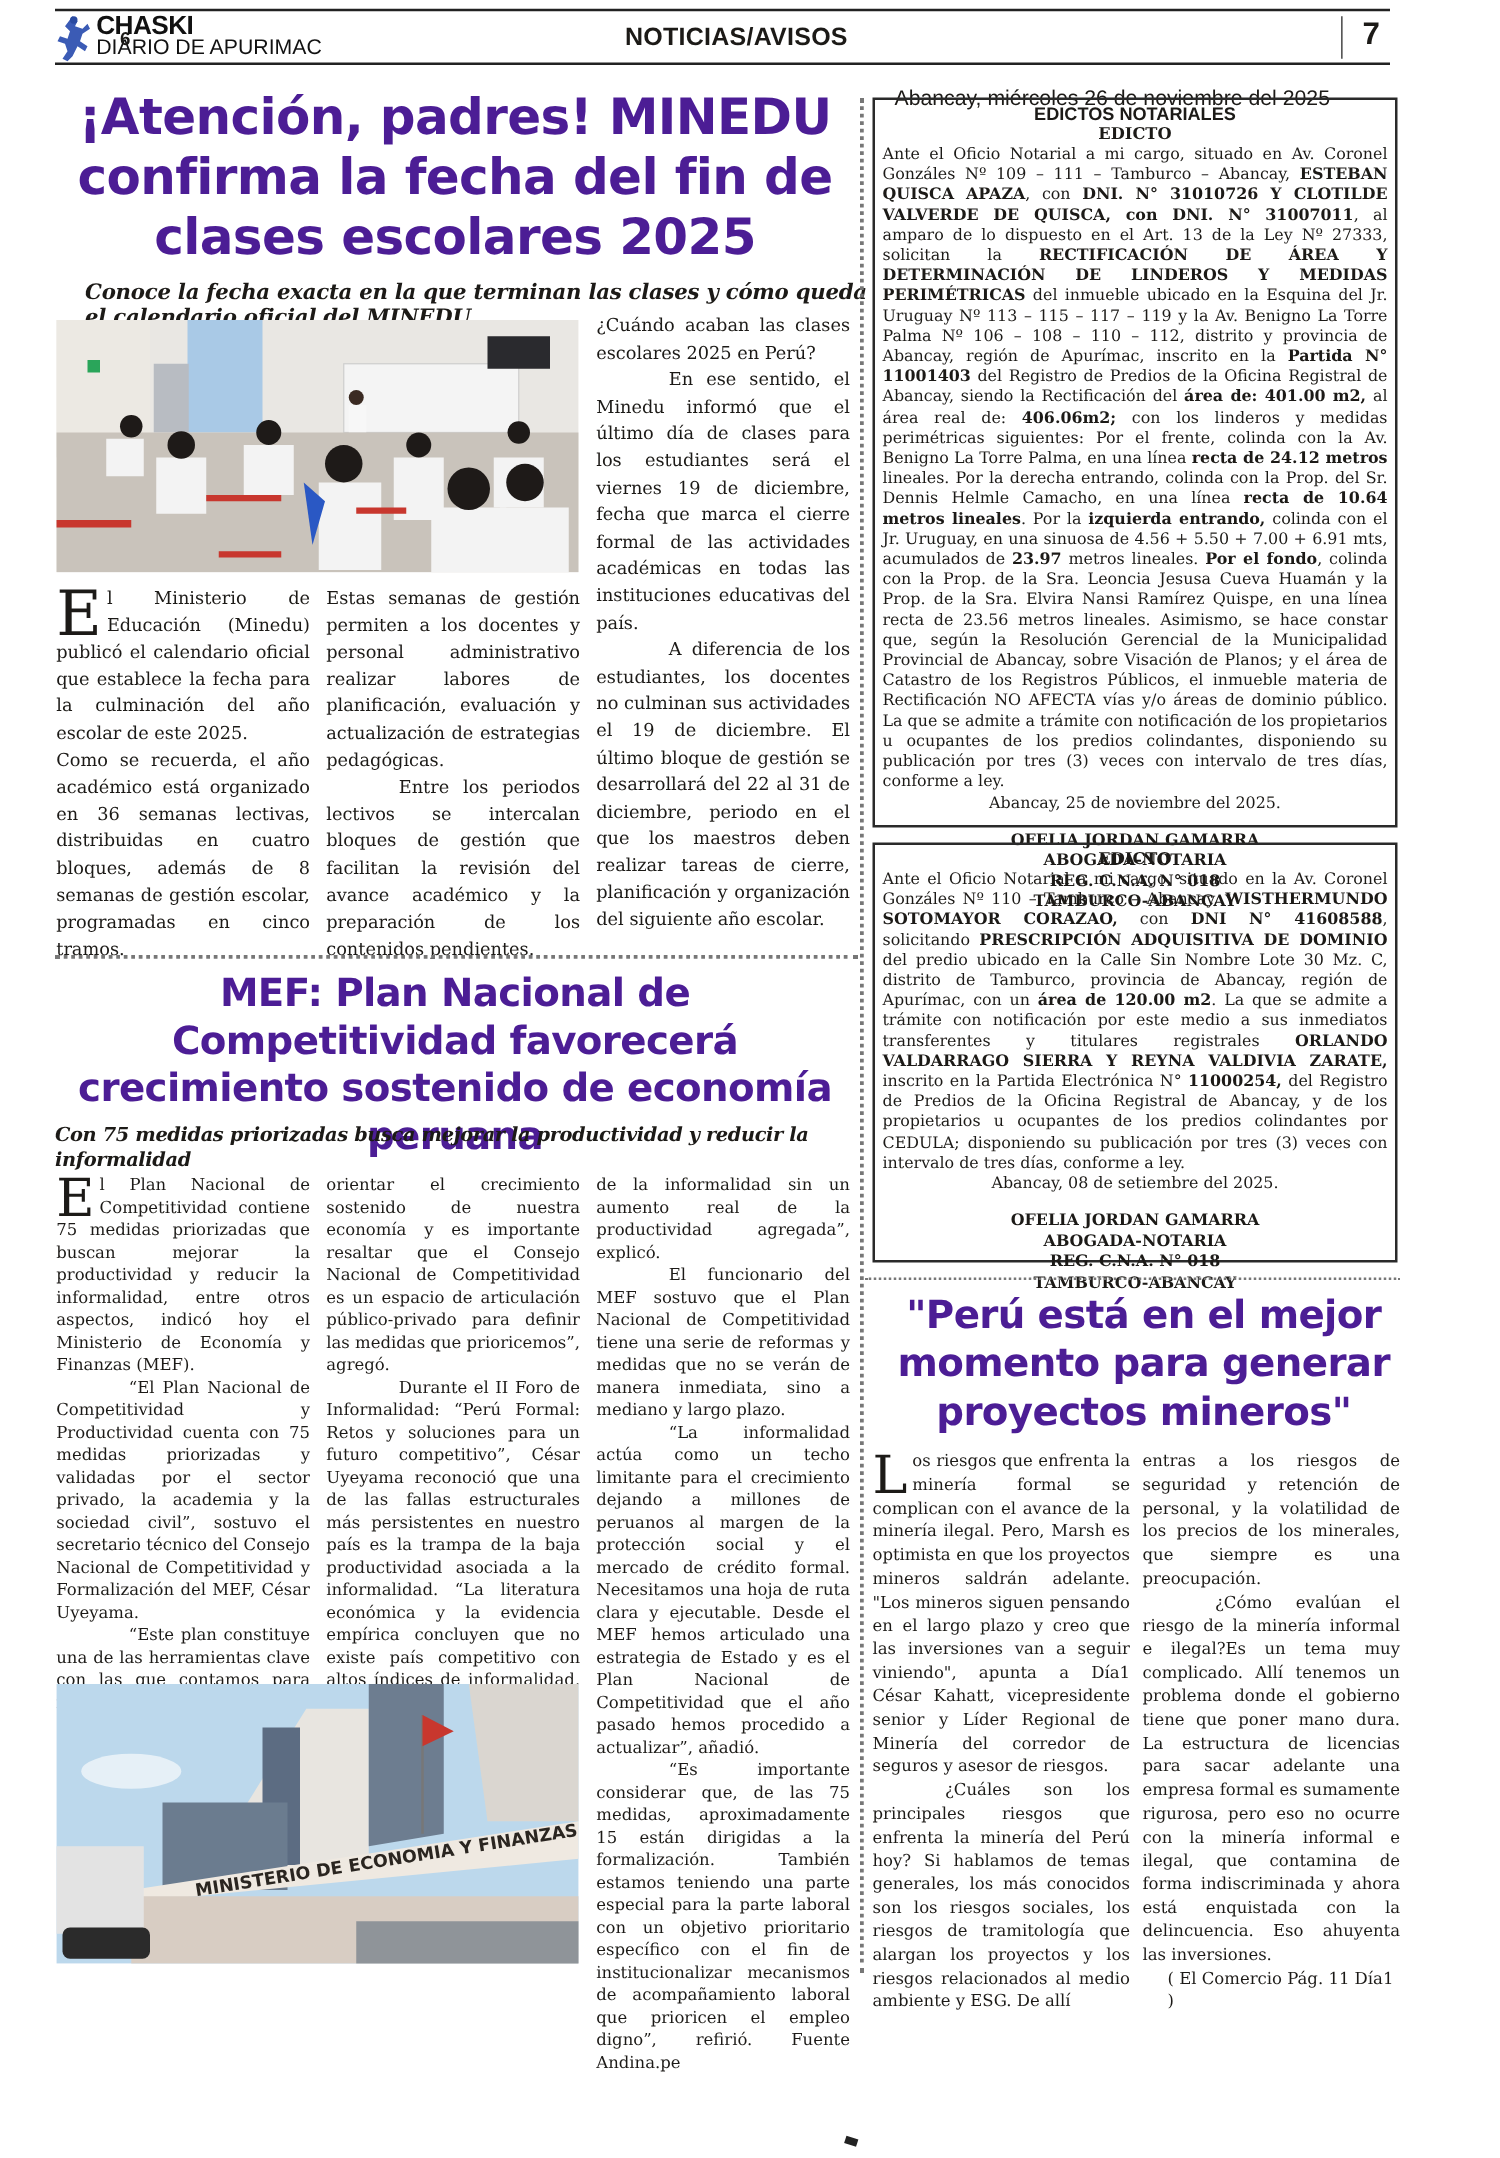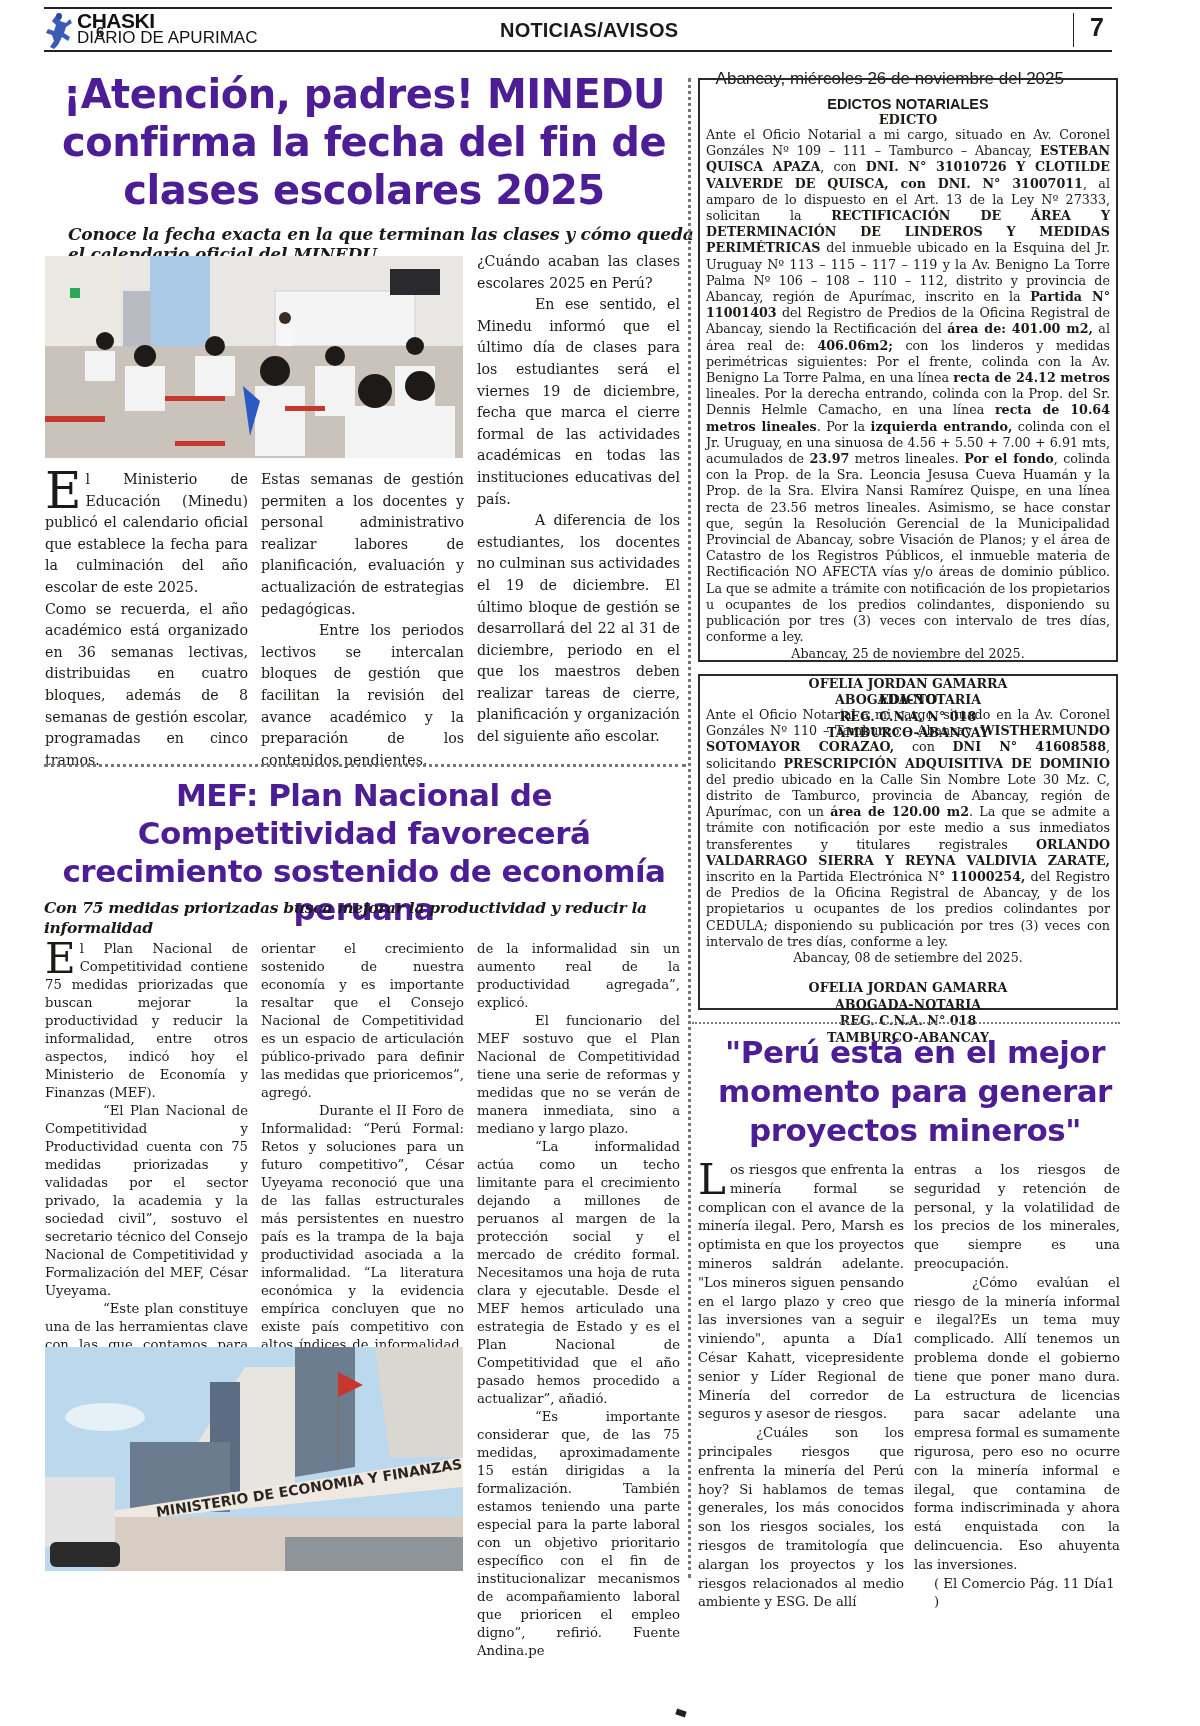--- a/index.html
+++ b/index.html
@@ -47,21 +47,21 @@
   }
   .col.small .dropcap { font-size: 42px; line-height: 34px; }
 
   .photo { position: absolute; overflow: hidden; }
 
   
   .vdots { position: absolute; width: 4px; border-left: 3px dotted #777; }
   .hdots { position: absolute; height: 3px; border-top: 3px dotted #777; }
 
   
-  .box { position: absolute; border: 2px solid #2a2a2a; padding: 16px 6px; font-size: 12.7px; line-height: 16.2px; text-align: justify; color:#1c1a17; }
+  .box { position: absolute; border: 2px solid #2a2a2a; padding: 4px 6px; font-size: 12.7px; line-height: 16.2px; text-align: justify; color:#1c1a17; }
   .box .center { text-align: center; }
   .box .box-title { text-align:center; font-family: "Liberation Sans", sans-serif; font-weight: bold; font-size: 14.5px; line-height: 16px; }
   .box .edicto { text-align:center; font-weight:bold; font-size: 13px; line-height: 15px; }
   .box b { font-weight: bold; }
   .sig { text-align:center; font-weight:bold; line-height: 16.5px; }
   .bottom-mark { position:absolute; left: 676px; top: 1710px; width: 10px; height: 6px; background:#222; transform: rotate(18deg); }
 </style>
 </head>
 <body>
 

